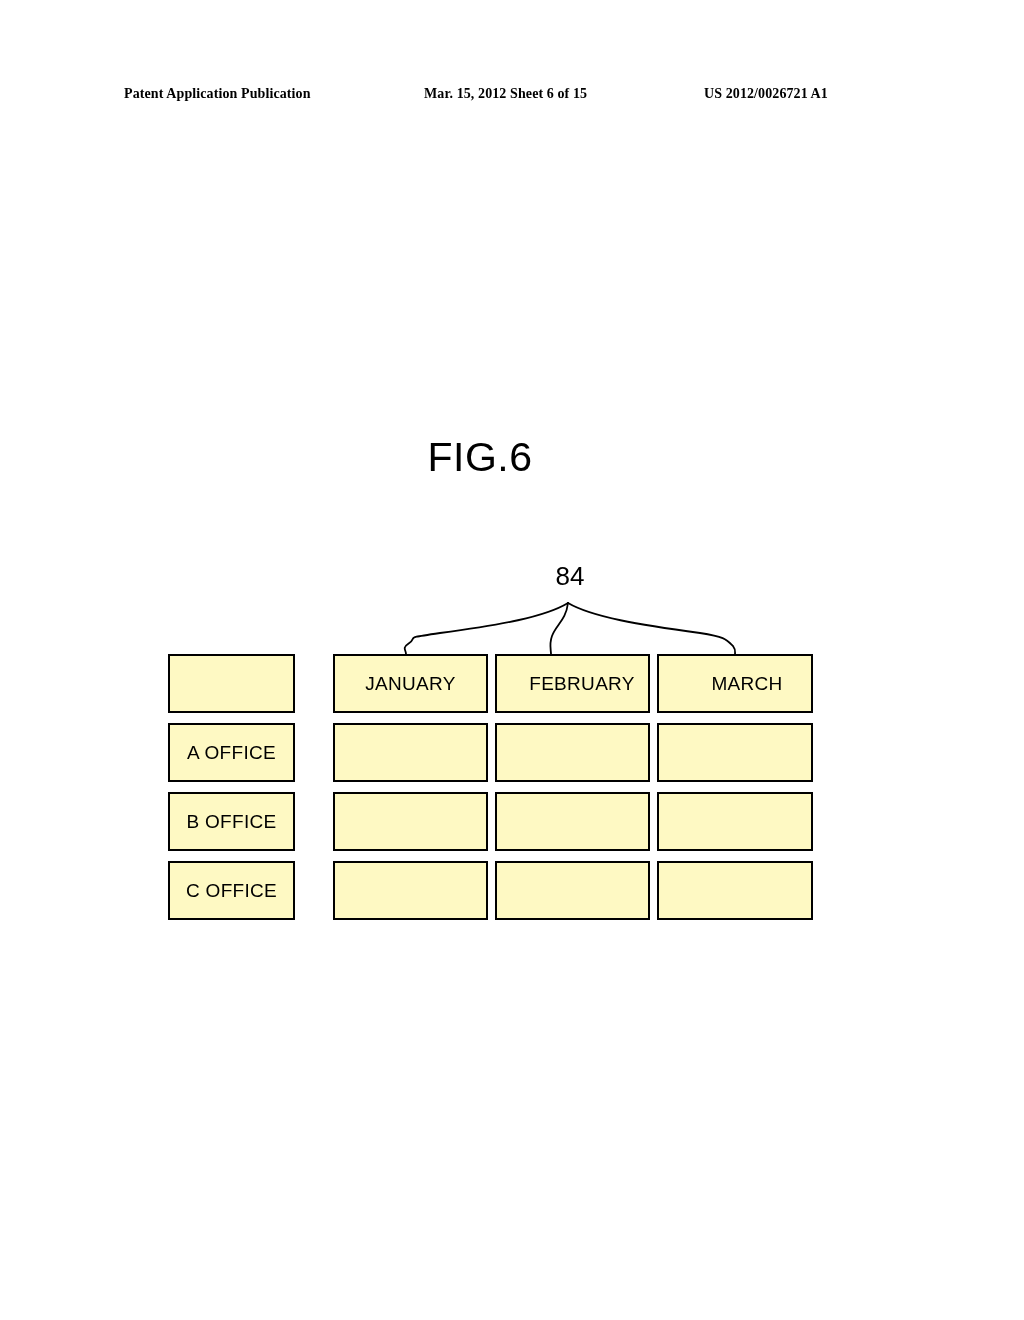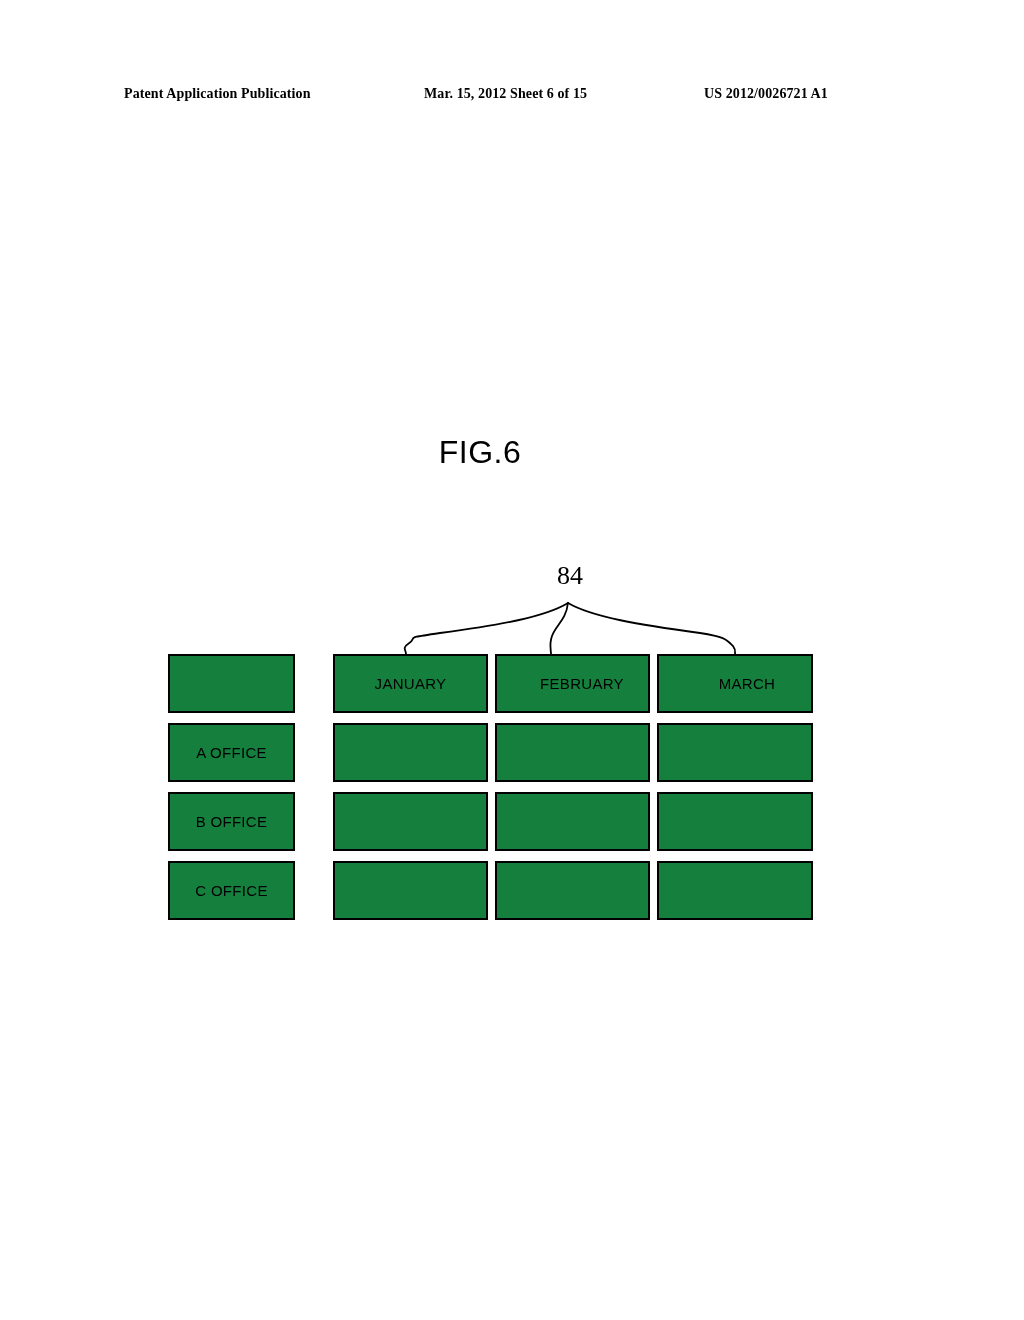--- a/index.html
+++ b/index.html
@@ -39,37 +39,37 @@
   .hdr-num   { left: 704px; top: 0; }
 
   
   .fig-title {
     position: absolute;
     left: 0;
     top: 434px;
     width: 1024px;
     text-align: center;
     font-family: "Liberation Sans", sans-serif;
-    font-size: 32px;
+    font-size: 41px;
     letter-spacing: 0.5px;
     color: #000;
   }
   .fig-title .inner {
     display: inline-block;
     margin-left: -64px; 
   }
 
   
   .ref-numeral {
     position: absolute;
     left: 540px;
     top: 561px;
     width: 60px;
     text-align: center;
-    font-family: Liberation Serif, serif;
+    font-family: Liberation Sans, sans-serif;
     font-size: 26px;
     color: #000;
   }
 
   
   .leader-svg {
     position: absolute;
     left: 0;
     top: 0;
     width: 1024px;
@@ -89,26 +89,26 @@
     margin-bottom: 10px;
   }
   .tbl-row:last-child { margin-bottom: 0; }
 
   .cell {
     position: absolute;
     top: 0;
     height: 59px;
     box-sizing: border-box;
     border: 2.5px solid #000;
-    background: #15803d;
+    background: #fef9c3;
     display: flex;
     align-items: center;
     justify-content: center;
     font-family: "Liberation Sans", sans-serif;
-    font-size: 15px;
+    font-size: 19px;
     letter-spacing: 0.3px;
     color: #000;
     white-space: nowrap;
   }
   .col-0 { left: 0px;   width: 127px; }
   .col-1 { left: 165px; width: 155px; }
   .col-2 { left: 327px; width: 155px; padding-left: 19px; }
   .col-3 { left: 489px; width: 156px; padding-left: 24px; }
 
   .cell.empty { }

